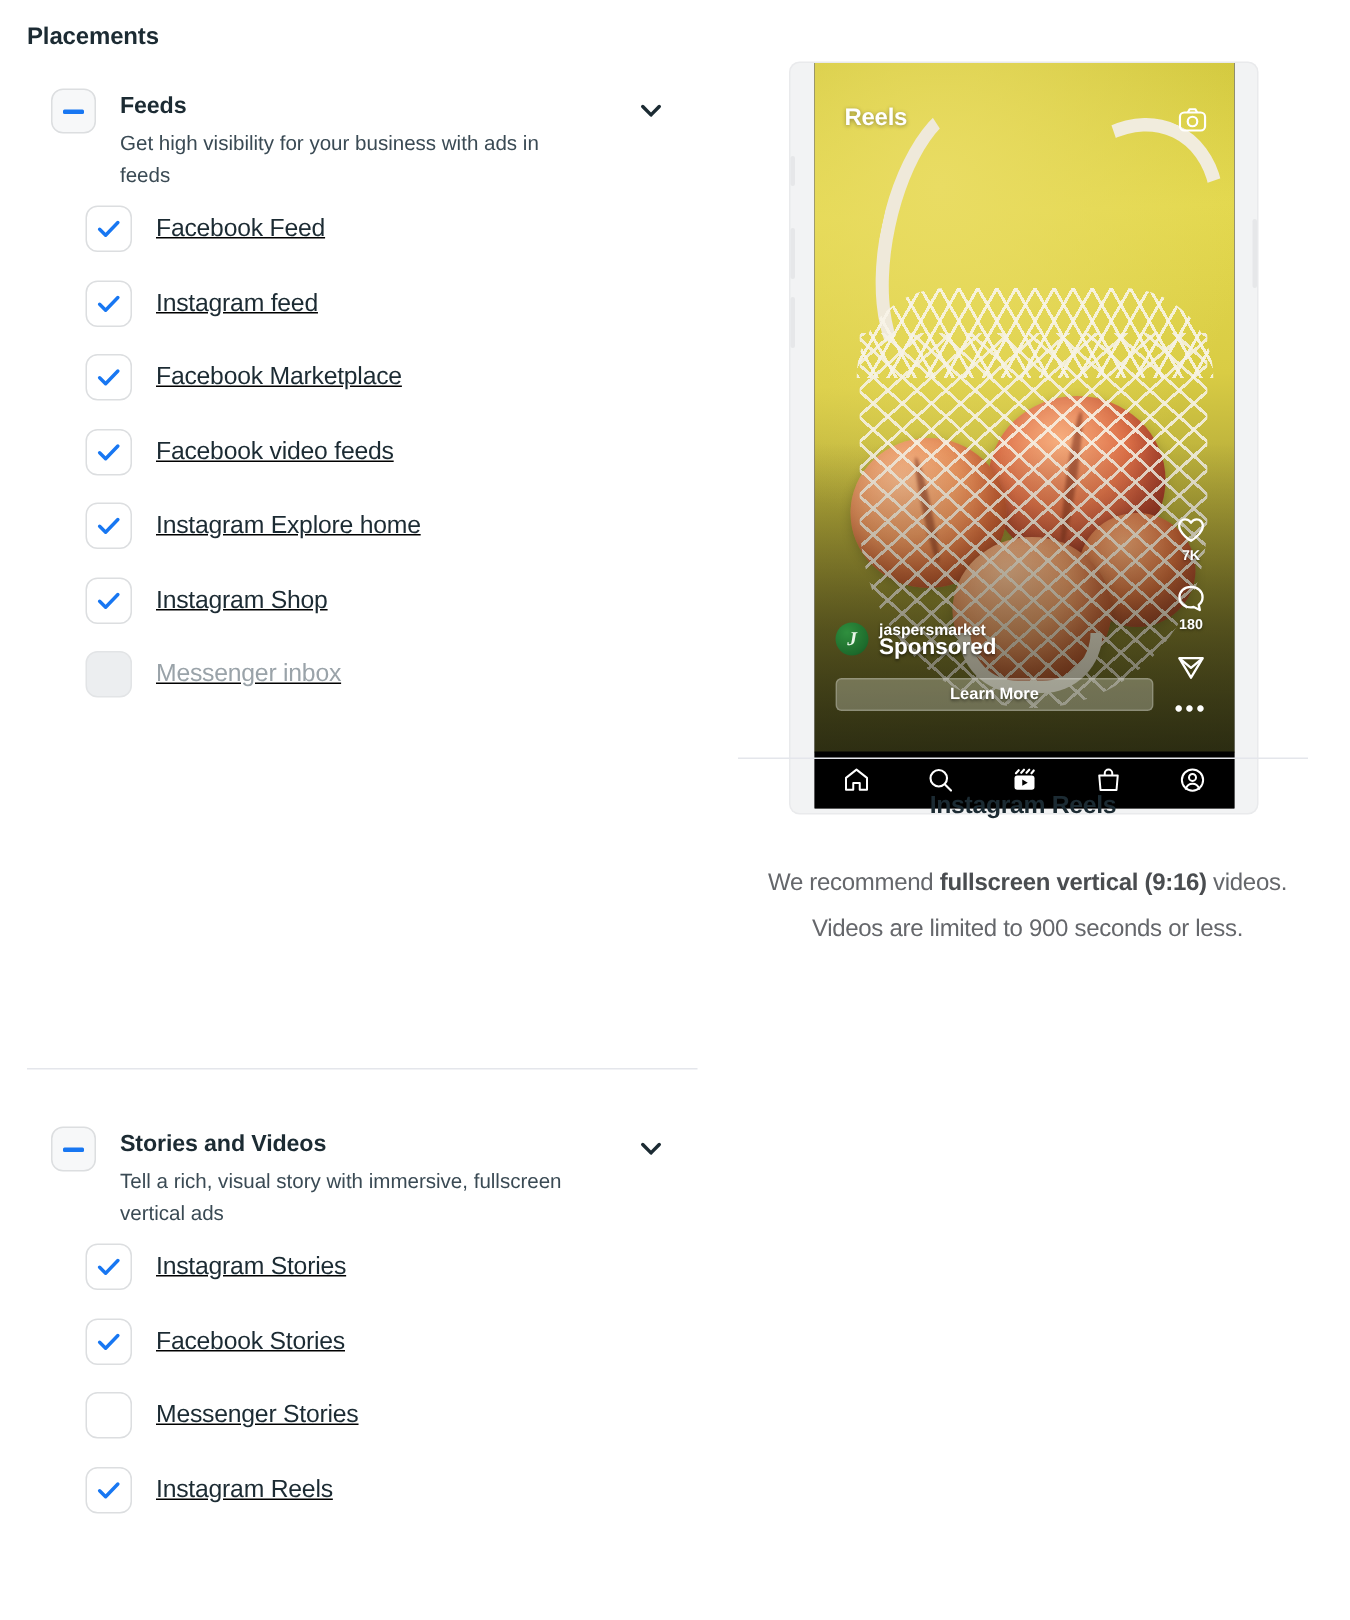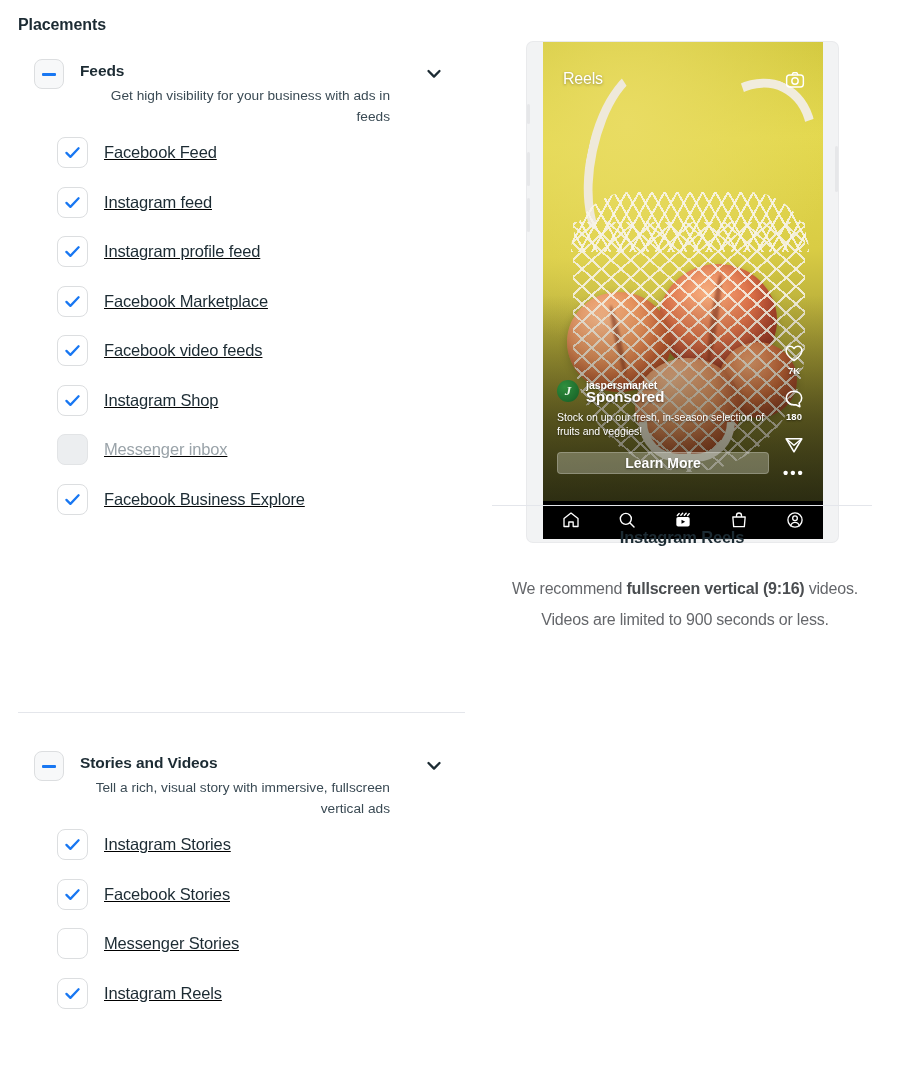--- a/index.html
+++ b/index.html
@@ -14,21 +14,21 @@
 
   
   .left-col { position: absolute; left: 0; top: 4px; width: 482px; height: 1080px; padding-left: 45px; }
 
   .page-title {
     position: absolute; left: 18px; top: 12px;
     font-size: 16px; font-weight: bold; color: #1c2b33;
     letter-spacing: -0.1px;
   }
 
-  .section { position: absolute; left: 0; width: 482px; text-align: right; }
+  .section { position: absolute; left: 0; width: 482px; }
   .section-feeds { top: 48px; }
   .section-stories { top: 740px; }
 
   .sec-head { position: relative; height: 70px; }
   .tri-box {
     position: absolute; left: 34px; top: 7px;
     width: 30px; height: 30px; border-radius: 8px;
     border: 1px solid #dcdee0; background: #f7f8f9;
     display: flex; align-items: center; justify-content: center;
     cursor: pointer;
@@ -107,21 +107,21 @@
   
   .creative {
     position: absolute; left: 0; top: 0; width: 280px; height: 460px;
     overflow: hidden;
     background:
       radial-gradient(ellipse 120% 80% at 30% 18%, #e9dc63 0%, rgba(233,220,99,0) 62%),
       linear-gradient(178deg, #d2c83f 0%, #e3d84e 22%, #d9cc44 46%, #9c9433 72%, #6d6b28 88%, #4e5020 100%);
   }
   .reels-word {
     position: absolute; left: 20px; top: 28px;
-    color: #fff; font-size: 16px; font-weight: normal;
+    color: #fff; font-size: 16px; font-weight: bold;
     text-shadow: 0 1px 3px rgba(0,0,0,.35);
     letter-spacing: -0.2px;
   }
   .cam-icon { position: absolute; right: 18px; top: 28px; width: 20px; height: 20px; }
 
   
   .bag-layer { position: absolute; left: 0; top: 0; width: 280px; height: 460px; }
   .peach {
     position: absolute; border-radius: 50%;
     background: radial-gradient(circle at 32% 28%, #f8b98c 0%, #f09a63 38%, #e2713f 68%, #b94a2c 100%);
@@ -197,21 +197,21 @@
   .sp-caption {
     margin-top: 7px; font-size: 10.5px; line-height: 14px;
     text-shadow: 0 1px 2px rgba(0,0,0,.45);
   }
   .cta {
     position: absolute; left: 14px; bottom: 28px; width: 212px; height: 22px;
     background: rgba(236,238,224,.30);
     border: 1px solid rgba(255,255,255,.22);
     border-radius: 4px;
     display: flex; align-items: center; justify-content: center;
-    color: #fff; font-size: 14px; font-weight: bold;
+    color: #fff; font-size: 11px; font-weight: bold;
     text-shadow: 0 1px 2px rgba(0,0,0,.4);
     cursor: pointer;
   }
 
   .tabbar {
     position: absolute; left: 0; bottom: 0; width: 280px; height: 38px;
     background: #000; display: flex; align-items: center; justify-content: space-around;
   }
   .tabbar svg { display: block; }
 
@@ -268,57 +268,49 @@
               </svg>
             </span>
             <span class="opt-label">Instagram feed</span>
           </div>
           <div class="opt-row">
             <span class="cbx on">
               <svg class="check" viewBox="0 0 20 20" aria-hidden="true">
                 <path d="M3.6 10.4 L7.8 14.6 L16.4 5.6" fill="none" stroke="#1877f2" stroke-width="2.4" stroke-linecap="round" stroke-linejoin="round"></path>
               </svg>
             </span>
-            <span class="opt-label">Instagram profile feed</span>
-          </div>
-          <div class="opt-row">
-            <span class="cbx on">
-              <svg class="check" viewBox="0 0 20 20" aria-hidden="true">
-                <path d="M3.6 10.4 L7.8 14.6 L16.4 5.6" fill="none" stroke="#1877f2" stroke-width="2.4" stroke-linecap="round" stroke-linejoin="round"></path>
-              </svg>
-            </span>
             <span class="opt-label">Facebook Marketplace</span>
           </div>
           <div class="opt-row">
             <span class="cbx on">
               <svg class="check" viewBox="0 0 20 20" aria-hidden="true">
                 <path d="M3.6 10.4 L7.8 14.6 L16.4 5.6" fill="none" stroke="#1877f2" stroke-width="2.4" stroke-linecap="round" stroke-linejoin="round"></path>
               </svg>
             </span>
             <span class="opt-label">Facebook video feeds</span>
+          </div>
+          <div class="opt-row">
+            <span class="cbx on">
+              <svg class="check" viewBox="0 0 20 20" aria-hidden="true">
+                <path d="M3.6 10.4 L7.8 14.6 L16.4 5.6" fill="none" stroke="#1877f2" stroke-width="2.4" stroke-linecap="round" stroke-linejoin="round"></path>
+              </svg>
+            </span>
+            <span class="opt-label">Instagram Explore home</span>
           </div>
           <div class="opt-row">
             <span class="cbx on">
               <svg class="check" viewBox="0 0 20 20" aria-hidden="true">
                 <path d="M3.6 10.4 L7.8 14.6 L16.4 5.6" fill="none" stroke="#1877f2" stroke-width="2.4" stroke-linecap="round" stroke-linejoin="round"></path>
               </svg>
             </span>
             <span class="opt-label">Instagram Shop</span>
           </div>
           <div class="opt-row disabled">
             <span class="cbx dis"></span>
             <span class="opt-label">Messenger inbox</span>
-          </div>
-          <div class="opt-row">
-            <span class="cbx on">
-              <svg class="check" viewBox="0 0 20 20" aria-hidden="true">
-                <path d="M3.6 10.4 L7.8 14.6 L16.4 5.6" fill="none" stroke="#1877f2" stroke-width="2.4" stroke-linecap="round" stroke-linejoin="round"></path>
-              </svg>
-            </span>
-            <span class="opt-label">Facebook Business Explore</span>
           </div>
         </div>
     </div>
 
     <div class="section section-stories">
       <div class="sec-head">
         <div class="tri-box">
           <span class="minus-glyph"></span>
         </div>
         <div class="sec-title">Stories and Videos</div>
@@ -426,21 +418,20 @@
           </div>
 
           <div class="sponsor">
             <div class="sp-row">
               <div class="avatar">J</div>
               <div>
                 <div class="sp-name">jaspersmarket</div>
                 <div class="sp-sub">Sponsored</div>
               </div>
             </div>
-            <div class="sp-caption">Stock on up our fresh, in-season selection of fruits and veggies!</div>
           </div>
 
           <div class="cta">Learn More</div>
         </div>
 
         <div class="tabbar">
           <span>
             <svg viewBox="0 0 24 24" width="20" height="20" aria-hidden="true">
               <path d="M3.6 10.3 L12 3.7 L20.4 10.3 V19.8 H14.6 V14.4 H9.4 V19.8 H3.6 Z" fill="none" stroke="#fff" stroke-width="1.6" stroke-linejoin="round"></path>
             </svg>

